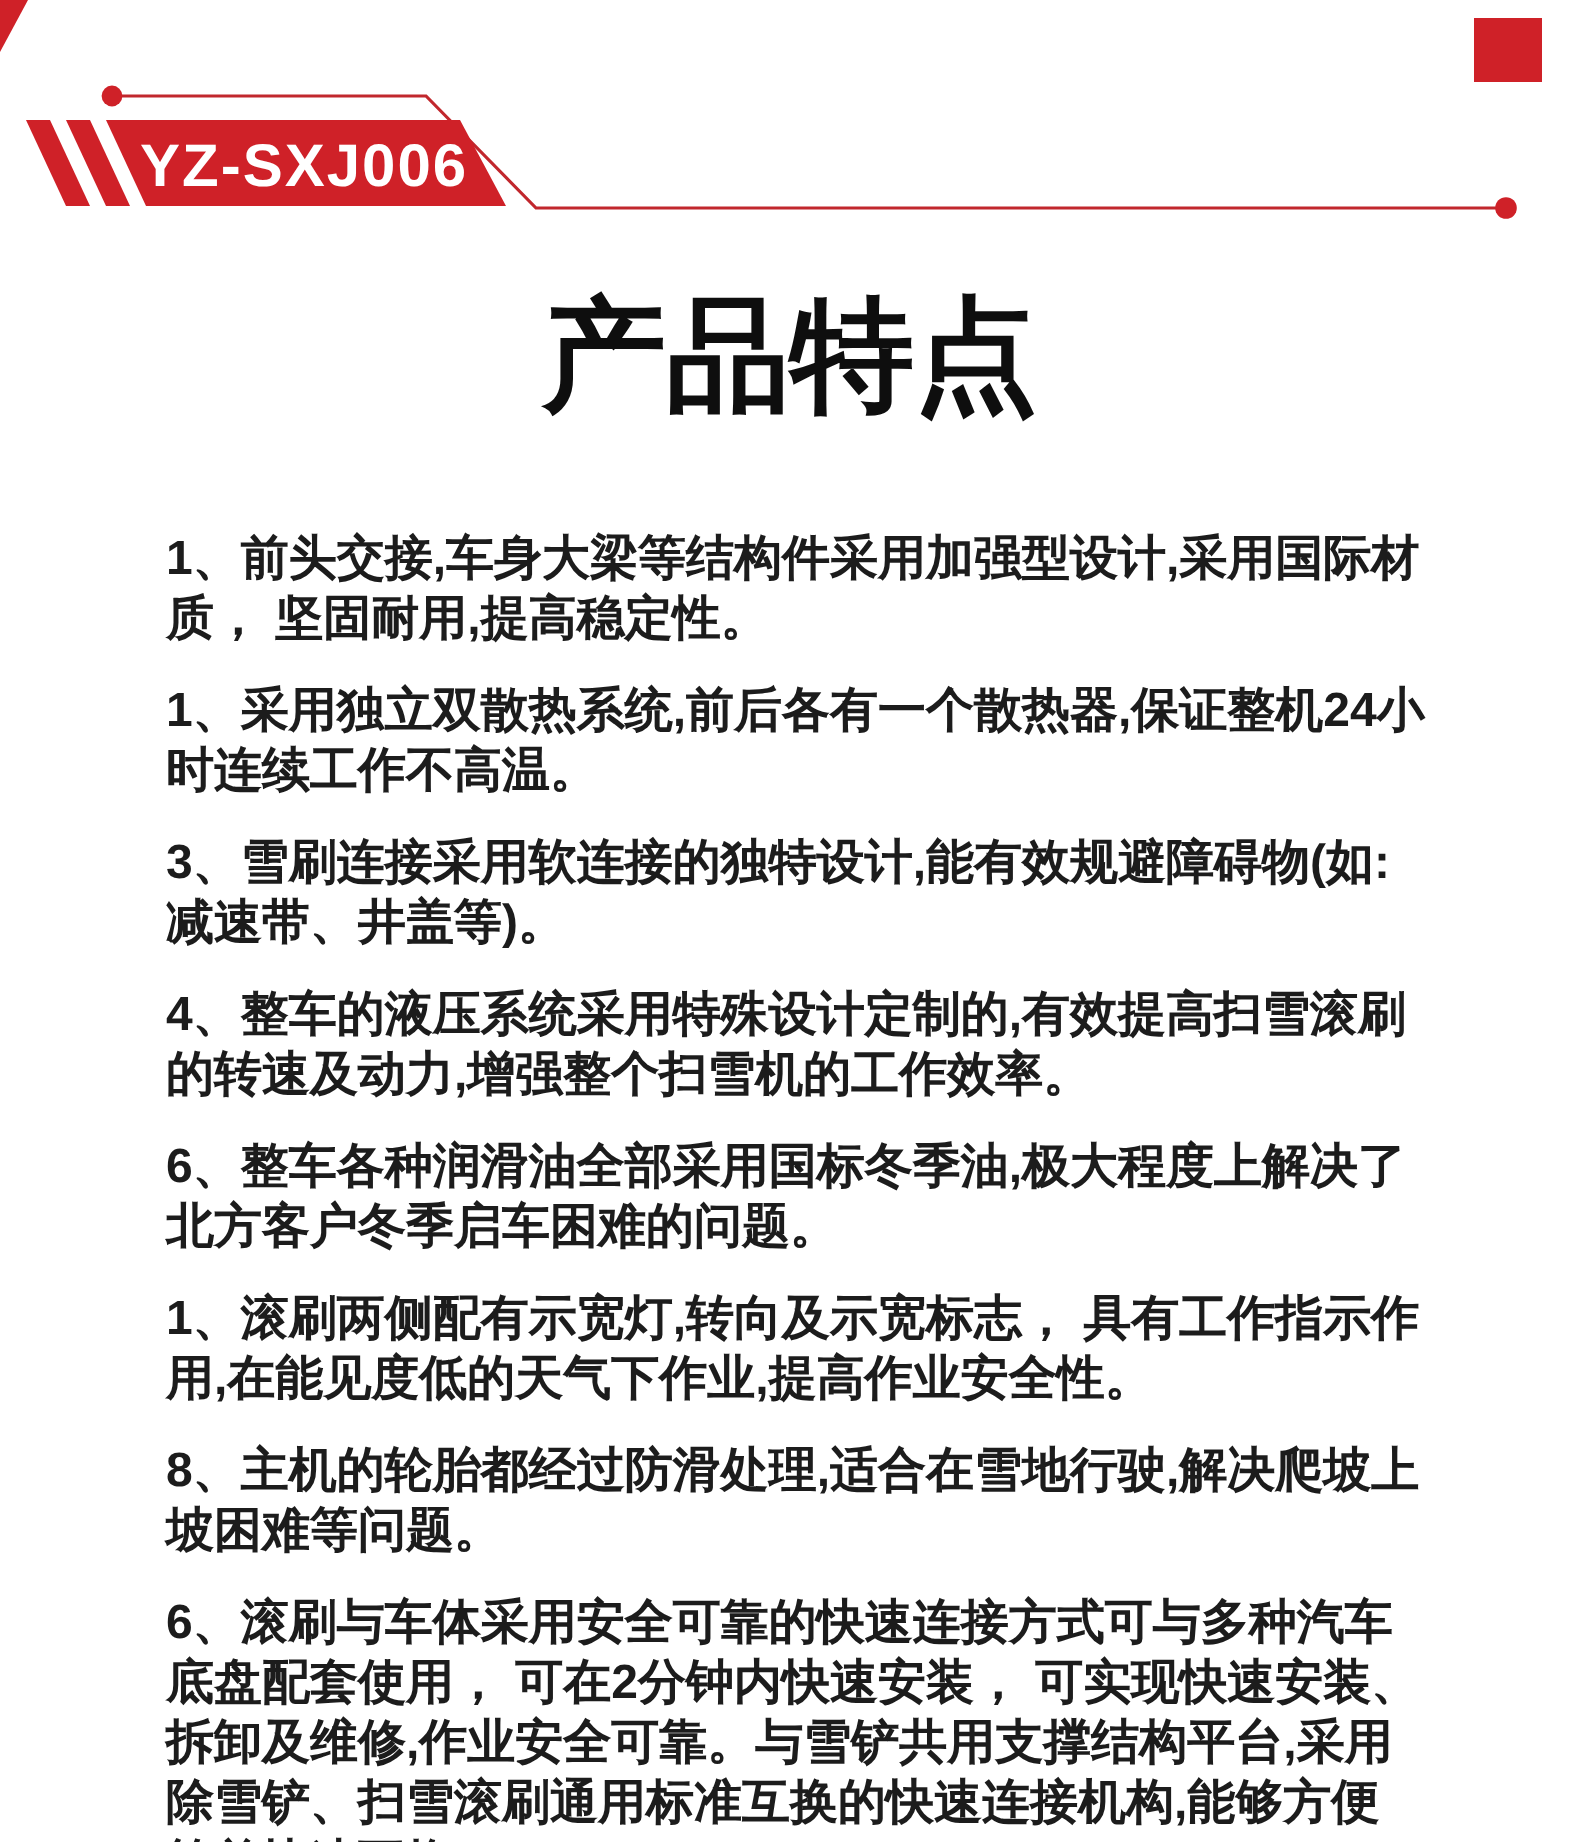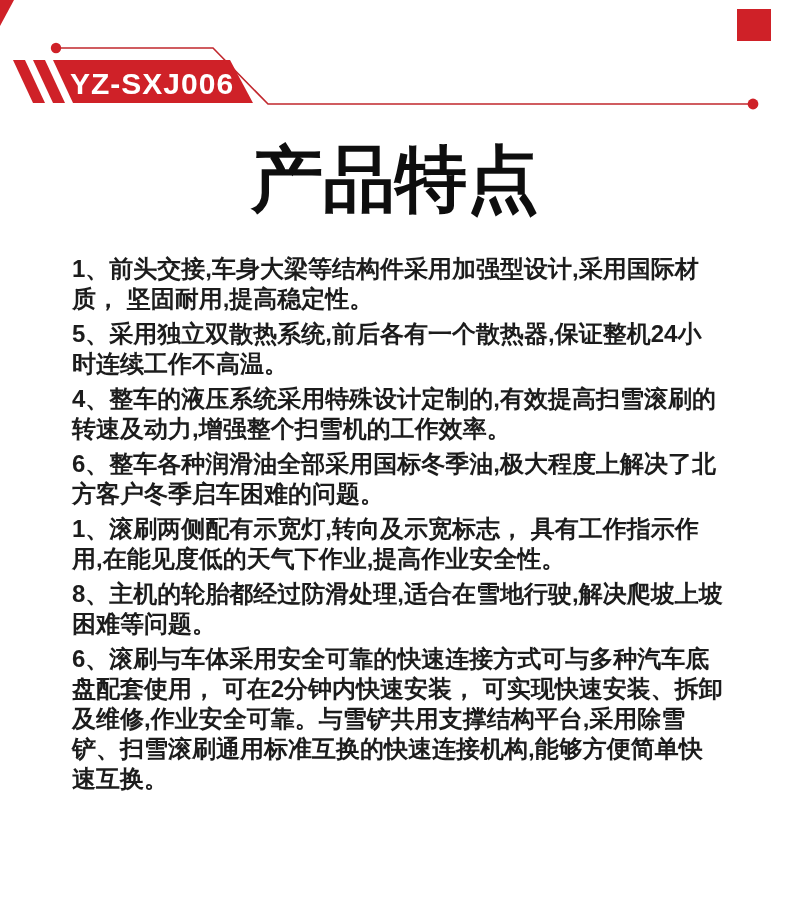--- a/index.html
+++ b/index.html
@@ -14,29 +14,29 @@
   .header-deco{position:absolute;left:0;top:0;width:790px;height:150px;}
   .badge-text{
     position:absolute;left:70px;top:65px;width:162px;height:38px;
     line-height:38px;text-align:center;
     color:#ffffff;font-size:30px;font-weight:bold;letter-spacing:1px;
     white-space:nowrap;
   }
   .page-title{
     position:absolute;left:0;top:130px;width:790px;height:98px;
     line-height:98px;text-align:center;
-    color:#0e0e0e;font-size:72px;font-weight:900;
+    color:#0e0e0e;font-size:62px;font-weight:900;
     letter-spacing:0px;
   }
   .feature-list{
     position:absolute;left:67px;top:249px;width:662px;
     color:#1c1c1c;font-size:24px;font-weight:700;line-height:30px;
     text-align:left;
   }
-  .feature-list p{margin:5px;padding:0;}
+  .feature-list p{margin:16px;padding:0;}
 </style>
 </head>
 <body>
 
 <div class="stage">
 
   <svg class="header-deco" viewBox="0 0 790 150" xmlns="http://www.w3.org/2000/svg">
 
     <polygon points="0,0 14,0 0,26" fill="#cf2128"></polygon>
 
@@ -50,21 +50,22 @@
     <polygon points="25,60 33,60 53,103 45,103" fill="#ffffff"></polygon>
     <polygon points="45,60 53,60 73,103 65,103" fill="#ffffff"></polygon>
   </svg>
 
   <span class="badge-text">YZ-SXJ006</span>
 
   <div class="page-title">产品特点</div>
 
   <div class="feature-list">
     <p>1、前头交接,车身大梁等结构件采用加强型设计,采用国际材质， 坚固耐用,提高稳定性。</p>
-    <p>5、采用独立双散热系统,前后各有一个散热器,保证整机24小时连续工作不高温。</p>
+    <p>1、采用独立双散热系统,前后各有一个散热器,保证整机24小时连续工作不高温。</p>
+    <p>3、雪刷连接采用软连接的独特设计,能有效规避障碍物(如:减速带、井盖等)。</p>
     <p>4、整车的液压系统采用特殊设计定制的,有效提高扫雪滚刷的转速及动力,增强整个扫雪机的工作效率。</p>
     <p>6、整车各种润滑油全部采用国标冬季油,极大程度上解决了北方客户冬季启车困难的问题。</p>
     <p>1、滚刷两侧配有示宽灯,转向及示宽标志， 具有工作指示作用,在能见度低的天气下作业,提高作业安全性。</p>
     <p>8、主机的轮胎都经过防滑处理,适合在雪地行驶,解决爬坡上坡困难等问题。</p>
     <p>6、滚刷与车体采用安全可靠的快速连接方式可与多种汽车底盘配套使用， 可在2分钟内快速安装， 可实现快速安装、拆卸及维修,作业安全可靠。与雪铲共用支撑结构平台,采用除雪铲、扫雪滚刷通用标准互换的快速连接机构,能够方便简单快速互换。</p>
   </div>
 
 </div>
 
 </body></html>

